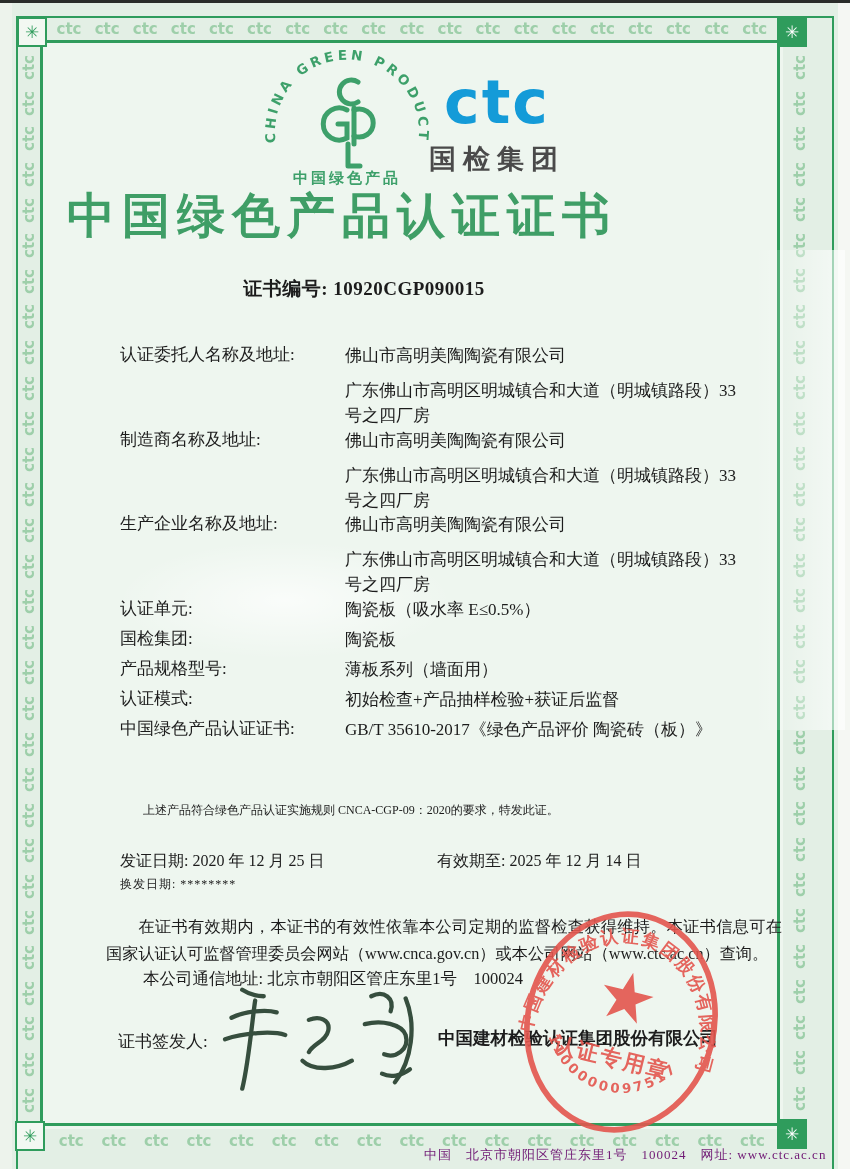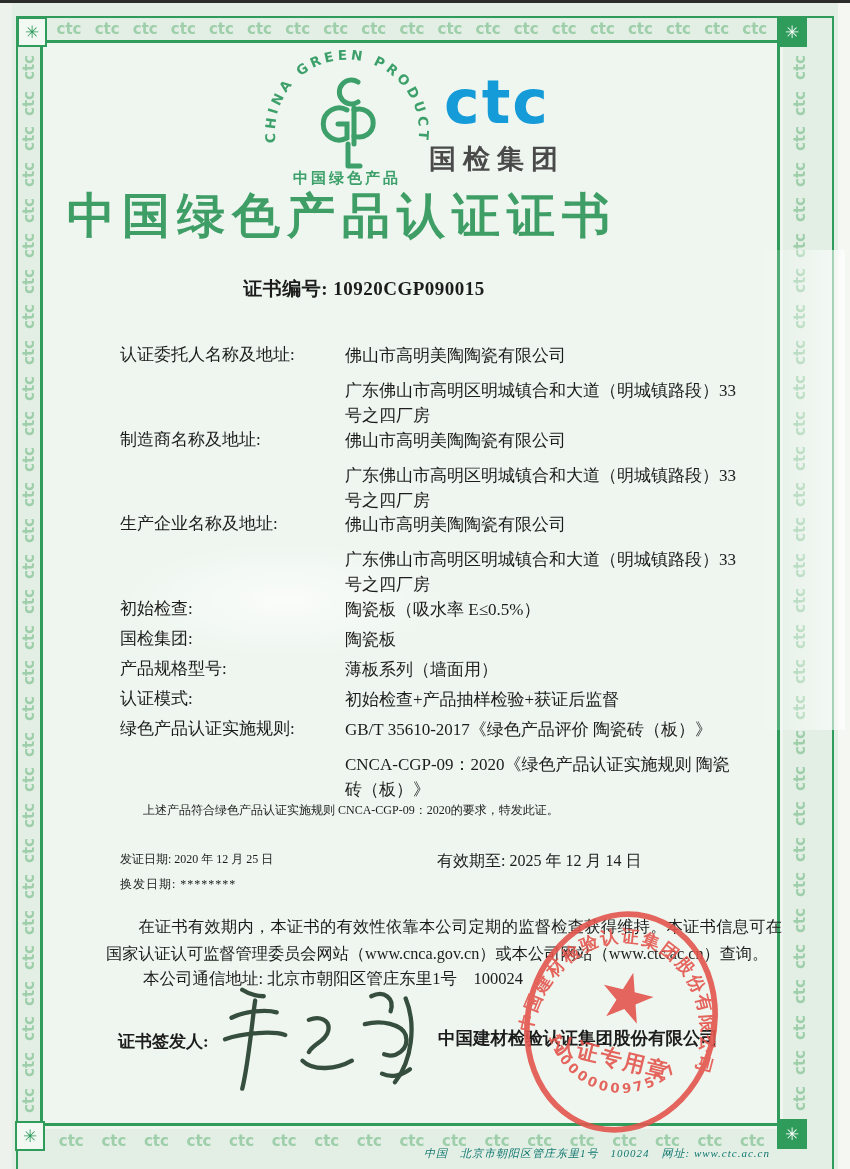--- a/index.html
+++ b/index.html
@@ -56,35 +56,35 @@
   
   .fields{left:120px;top:341px;width:570px;font-size:17px;}
   .field{position:absolute;left:0;width:570px;}
   .field .label{position:absolute;left:0;top:0;white-space:nowrap;}
   .field .vals{position:absolute;left:225px;top:0;width:400px;line-height:25px;}
   .field .vals p{margin:0 0 10px;}
   .f0{top:2px;}.f1{top:87px;}.f2{top:171px;}.f3{top:256px;}
   .f4{top:286px;}.f5{top:316px;}.f6{top:346px;}.f7{top:376px;}
 
   .statement{left:143px;top:802px;width:680px;font-size:12px;white-space:nowrap;}
-  .date-issue{left:120px;top:851px;font-size:12px;}
+  .date-issue{left:120px;top:851px;font-size:16px;}
   .date-valid{left:437px;top:851px;font-size:16px;}
   .date-renew{left:120px;top:876px;font-size:12px;letter-spacing:1px;}
 
   .para{left:106px;top:914px;width:676px;font-size:16.2px;line-height:27px;text-align:justify;text-indent:2em;}
   .contact{left:143px;top:968px;font-size:16.5px;}
 
-  .signer-label{left:118px;top:1030px;font-size:17px;font-weight:bold;}
+  .signer-label{left:118px;top:1030px;font-size:17px;}
   .signature{left:210px;top:976px;width:215px;height:120px;}
   .company{left:438px;top:1026px;font-size:17.5px;font-weight:700;white-space:nowrap;}
 
   .stamp{left:512px;top:903px;width:218px;height:238px;transform:rotate(14deg);opacity:.9;}
 
-  .bottomline{left:424px;top:1146px;font-size:11px;color:#0f766e;letter-spacing:1px;white-space:nowrap;
-    font-family:"Liberation Serif",serif;font-style:italic;}
+  .bottomline{left:424px;top:1146px;font-size:13px;color:#701a75;letter-spacing:1px;white-space:nowrap;
+    font-family:"Liberation Serif",serif;}
 </style>
 </head>
 <body>
 
 <div class="abs scan-left"></div>
 <div class="abs scan-right"></div>
 <div class="abs scan-top"></div>
 
 <div class="abs inner-fill"></div>
 <div class="abs line-thin"></div>
@@ -245,21 +245,21 @@
       </div>
   </div>
   <div class="field f2">
     <div class="label">生产企业名称及地址:</div>
     <div class="vals">
         <p>佛山市高明美陶陶瓷有限公司</p>
       <p>广东佛山市高明区明城镇合和大道（明城镇路段）33 号之四厂房</p>
       </div>
   </div>
   <div class="field f3">
-    <div class="label">初始检查:</div>
+    <div class="label">认证单元:</div>
     <div class="vals">
         <p>陶瓷板（吸水率 E≤0.5%）</p>
       </div>
   </div>
   <div class="field f4">
     <div class="label">国检集团:</div>
     <div class="vals">
         <p>陶瓷板</p>
       </div>
   </div>
@@ -269,24 +269,23 @@
         <p>薄板系列（墙面用）</p>
       </div>
   </div>
   <div class="field f6">
     <div class="label">认证模式:</div>
     <div class="vals">
         <p>初始检查+产品抽样检验+获证后监督</p>
       </div>
   </div>
   <div class="field f7">
-    <div class="label">绿色产品认证实施规则:</div>
+    <div class="label">中国绿色产品认证证书:</div>
     <div class="vals">
         <p>GB/T 35610-2017《绿色产品评价 陶瓷砖（板）》</p>
-      <p>CNCA-CGP-09：2020《绿色产品认证实施规则 陶瓷砖（板）》</p>
       </div>
   </div>
 </div>
 
 <div class="abs statement">上述产品符合绿色产品认证实施规则 CNCA-CGP-09：2020的要求，特发此证。</div>
 <div class="abs date-issue">发证日期: 2020 年 12 月 25 日</div>
 <div class="abs date-valid">有效期至: 2025 年 12 月 14 日</div>
 <div class="abs date-renew">换发日期: ********</div>
 
 <div class="abs para">在证书有效期内，本证书的有效性依靠本公司定期的监督检查获得维持。本证书信息可在国家认证认可监督管理委员会网站（www.cnca.gov.cn）或本公司网站（www.ctc.ac.cn）查询。</div>

